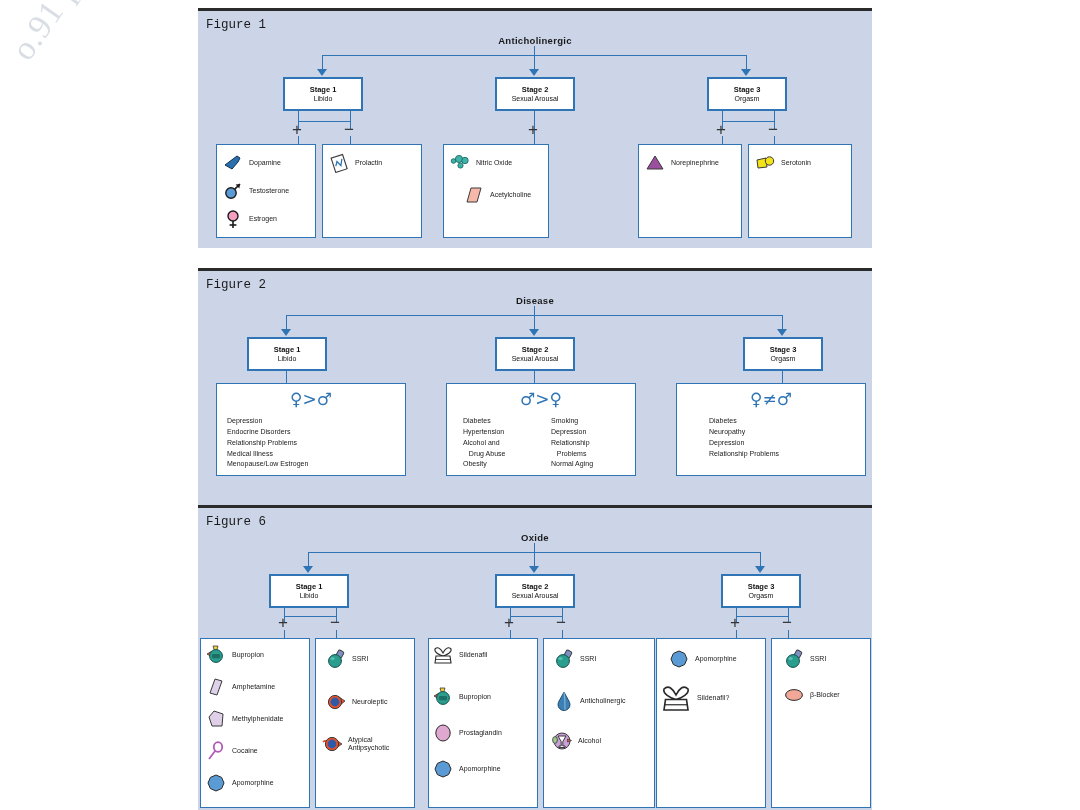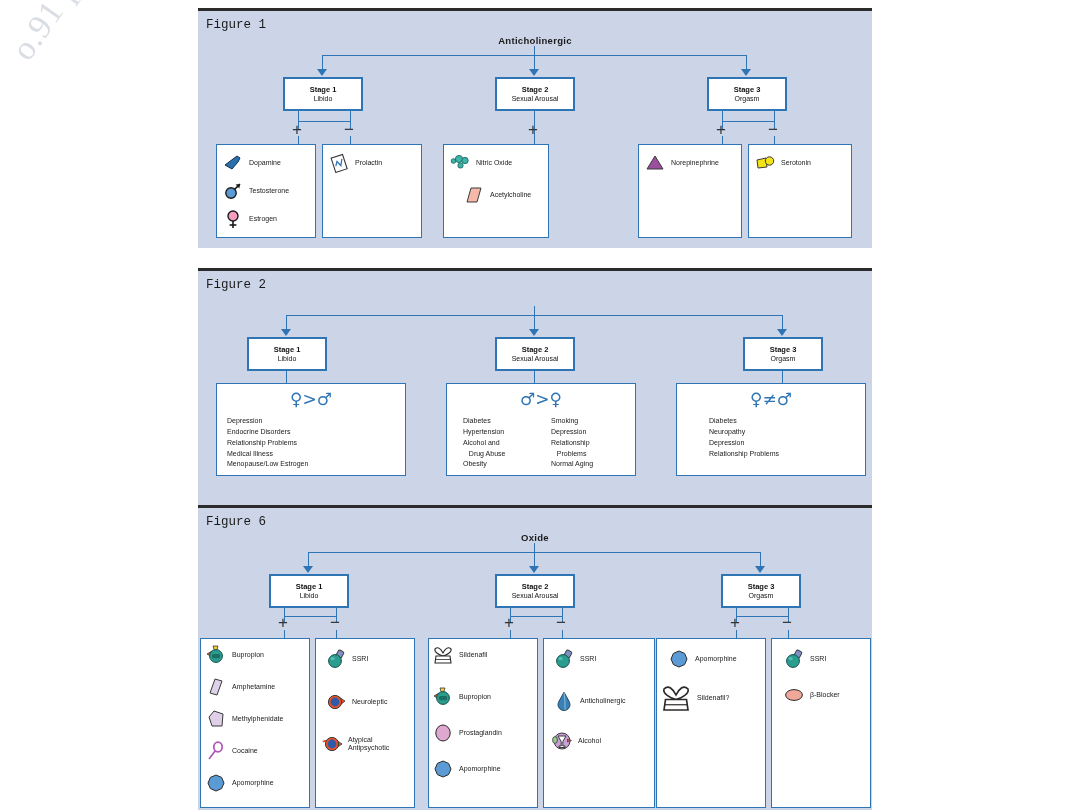--- a/index.html
+++ b/index.html
@@ -171,20 +171,21 @@
           <path d="M2 7 L11 5 L12 14 L3 15 Z" fill="#f5e31a" stroke="#3a3a3a" stroke-width="1"></path>
           <circle cx="14.5" cy="8" r="4.2" fill="#f5e31a" stroke="#3a3a3a" stroke-width="1"></circle>
         </svg>
         <span class="item-label">Serotonin</span>
       </div>
     </div>
   </div>
 
   <div class="figure" id="fig2">
     <div class="fig-label">Figure 2</div>
+    <div class="root-title">Disease</div>
 
     <div class="vline" style="left:336px;top:35px;height:10px;"></div>
     <div class="hline" style="left:88px;top:44px;width:496px;"></div>
     <div class="vline" style="left:88px;top:44px;height:17px;"></div>
     <div class="vline" style="left:336px;top:44px;height:17px;"></div>
     <div class="vline" style="left:584px;top:44px;height:17px;"></div>
     <div class="arrow" style="left:83px;top:58px;"></div>
     <div class="arrow" style="left:331px;top:58px;"></div>
     <div class="arrow" style="left:579px;top:58px;"></div>
 

